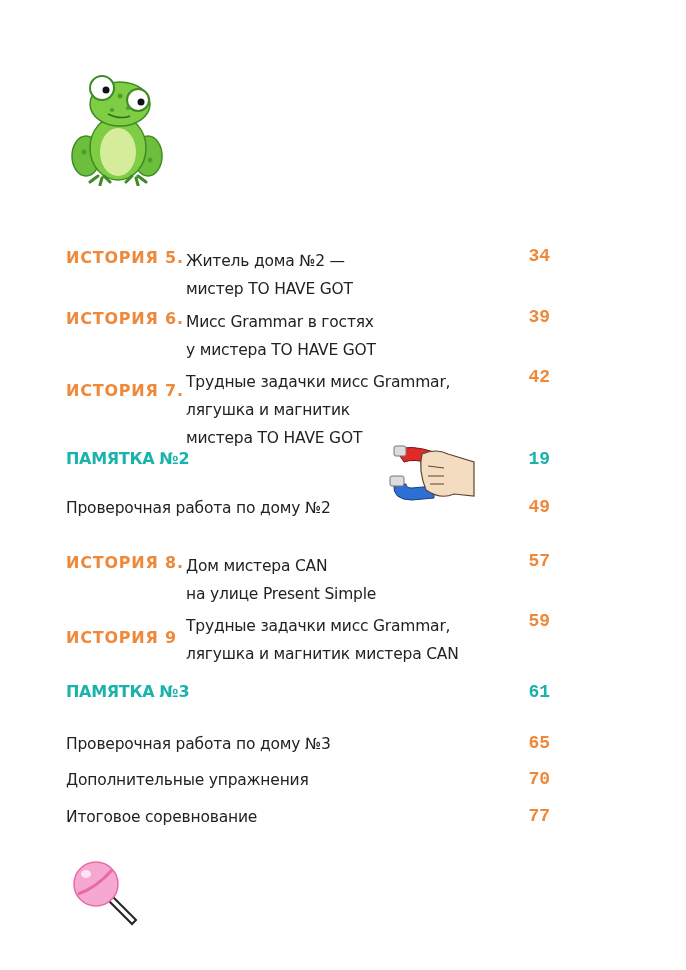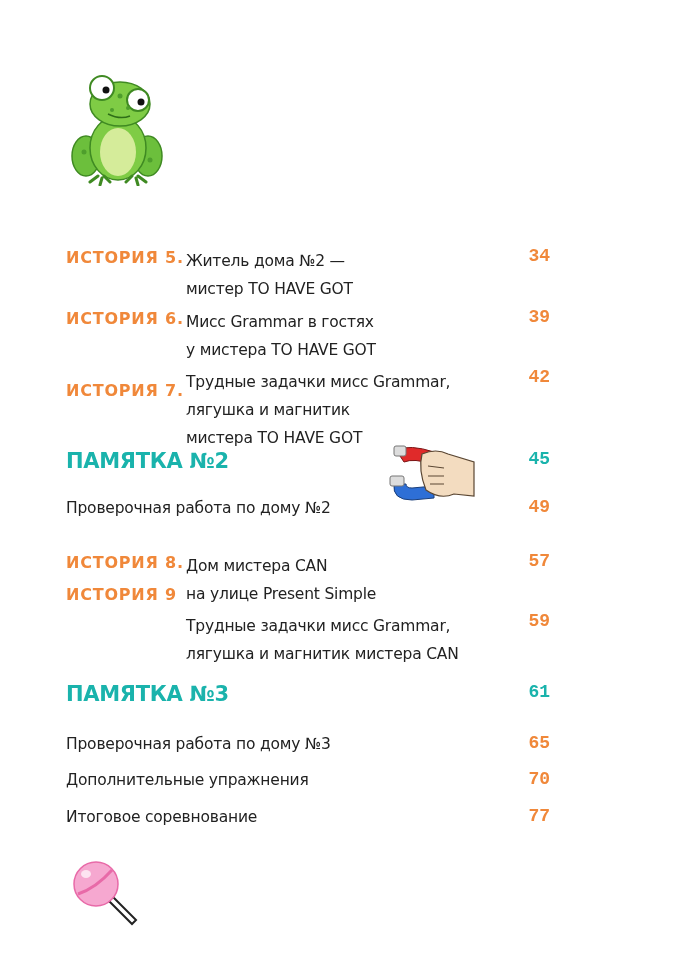--- a/index.html
+++ b/index.html
@@ -15,21 +15,21 @@
     .story-title {
       position: absolute; left: 186px; font-size: 15.5px; line-height: 28px; color: #222;
       font-family: "DejaVu Sans", sans-serif; white-space: pre-line; letter-spacing: -0.2px;
     }
     .page-num {
       position: absolute; right: 136px; font-weight: bold; font-size: 18px; color: #f0883a;
       font-family: Liberation Mono, monospace; text-align: right;
     }
     .page-num.teal { color: #1ab3ac; }
     .memo {
-      position: absolute; left: 66px; font-weight: bold; font-size: 21px; color: #1ab3ac;
+      position: absolute; left: 66px; font-weight: bold; font-size: 16px; color: #1ab3ac;
       font-family: "DejaVu Sans", sans-serif; letter-spacing: -0.3px;
     }
     .plain {
       position: absolute; left: 66px; font-size: 15.5px; color: #222;
       font-family: "DejaVu Sans", sans-serif; letter-spacing: -0.2px;
     }
   </style>
 </head>
 <body>
 
@@ -79,21 +79,21 @@
 <div>
   <span class="story-label" style="top:369px;margin-top:12px;">ИСТОРИЯ 7.</span>
   <span class="story-title" style="top:368px;">Трудные задачки мисс Grammar,
 лягушка и магнитик
 мистера TO HAVE GOT</span>
   <span class="page-num" style="top:367px;">42</span>
 </div>
 
 <div>
   <span class="memo" style="top:449px;">ПАМЯТКА №2</span>
-  <span class="page-num teal" style="top:449px;">45</span>
+  <span class="page-num teal" style="top:449px;">19</span>
 </div>
 
 <div class="abs" style="left:388px;top:440px;width:92px;height:62px;">
   <svg width="92" height="62" viewBox="0 0 92 62">
     <path d="M6 44 Q4 60 24 60 L46 58 L46 46 L24 48 Q18 48 18 44 Z" fill="#2e6fd6" stroke="#1b3f7a" stroke-width="1"></path>
     <path d="M8 10 Q22 4 46 12 L44 24 Q26 18 16 22 Z" fill="#e02a2a" stroke="#7a1414" stroke-width="1"></path>
     <rect x="2" y="36" width="14" height="10" rx="2" fill="#ddd" stroke="#777"></rect>
     <rect x="6" y="6" width="12" height="10" rx="2" fill="#ddd" stroke="#777"></rect>
     <path d="M34 14 Q30 30 38 50 Q52 60 66 54 L86 56 L86 22 L60 14 Q48 8 34 14 Z" fill="#f3dcc0" stroke="#5a4632" stroke-width="1.2"></path>
     <path d="M40 26 L56 28 M40 36 L56 36 M42 44 L56 44" stroke="#5a4632" stroke-width="1"></path>
@@ -106,21 +106,21 @@
 </div>
 
 <div>
   <span class="story-label" style="top:553px;">ИСТОРИЯ 8.</span>
   <span class="story-title" style="top:552px;">Дом мистера CAN
 на улице Present Simple</span>
   <span class="page-num" style="top:551px;margin-left:15px;">57</span>
 </div>
 
 <div>
-  <span class="story-label" style="top:585px;text-align:right;">ИСТОРИЯ 9</span>
+  <span class="story-label" style="top:628px;text-align:right;">ИСТОРИЯ 9</span>
   <span class="story-title" style="top:612px;">Трудные задачки мисс Grammar,
 лягушка и магнитик мистера CAN</span>
   <span class="page-num" style="top:611px;">59</span>
 </div>
 
 <div>
   <span class="memo" style="top:682px;">ПАМЯТКА №3</span>
   <span class="page-num teal" style="top:682px;">61</span>
 </div>
 

